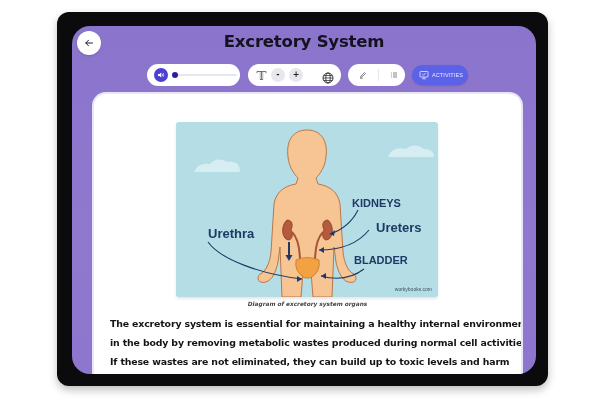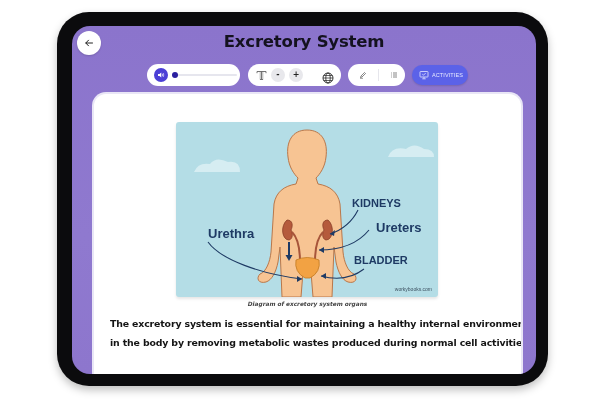--- a/index.html
+++ b/index.html
@@ -1,17 +1,17 @@
 <!DOCTYPE html>
 <html><head>
 <meta charset="utf-8">
 <style>
   html, body { margin:0; padding:0; }
   body { width:600px; height:400px; background:#ffffff; position:relative; overflow:hidden; font-family:"DejaVu Sans", sans-serif; }
-  .tablet { position:absolute; left:57px; top:12px; width:491px; height:374px; background:#0b0b0d; border-radius:32px; box-shadow:0 4px 8px rgba(0,0,0,0.25); }
+  .tablet { position:absolute; left:57px; top:12px; width:491px; height:374px; background:#0b0b0d; border-radius:12px; box-shadow:0 4px 8px rgba(0,0,0,0.25); }
   .screen { position:absolute; left:15px; top:14px; width:464px; height:348px; border-radius:18px; background:linear-gradient(180deg,#8b74cc 0%, #8f79cf 60%, #8d76cd 100%); overflow:hidden; }
   .back-btn { position:absolute; left:5px; top:5px; width:24px; height:24px; border-radius:50%; background:#fff; display:flex; align-items:center; justify-content:center; cursor:pointer; box-shadow:0 1px 2px rgba(0,0,0,0.15); }
   .title { position:absolute; left:0; right:0; top:6px; text-align:center; font-family:"DejaVu Sans", sans-serif; font-weight:bold; font-size:16.5px; color:#14121f; letter-spacing:-0.2px; }
   .toolbar { position:absolute; top:38px; left:0; right:0; height:22px; }
   .pill { position:absolute; top:0; height:22px; background:#fff; border-radius:11px; display:flex; align-items:center; }
   .audio { left:75px; width:93px; }
   .audio .play { width:14px; height:14px; border-radius:50%; background:#4b3fd6; margin-left:7px; display:flex; align-items:center; justify-content:center; }
   .audio .track { position:relative; width:64px; height:2px; background:#e6e6ee; margin-left:5px; border-radius:1px; }
   .audio .knob { position:absolute; left:-1px; top:-2.5px; width:6px; height:6px; border-radius:50%; background:#2a1fa0; }
   .text-tools { left:176px; width:93px; }
@@ -139,17 +139,18 @@
           <text x="200" y="110" font-family="Liberation Sans, sans-serif" font-weight="bold" font-size="13" fill="#1e3a64">Ureters</text>
           <text x="32" y="116" font-family="Liberation Sans, sans-serif" font-weight="bold" font-size="13" fill="#1e3a64">Urethra</text>
           <text x="178" y="142" font-family="Liberation Sans, sans-serif" font-weight="bold" font-size="11" fill="#1e3a64">BLADDER</text>
         </svg>
         <div class="watermark">workybooks.com</div>
       </div>
       <div class="caption">Diagram of excretory system organs</div>
       <div class="para">
         <div>The excretory system is essential for maintaining a healthy internal environment</div>
         <div>in the body by removing metabolic wastes produced during normal cell activities.</div>
+        <div>If these wastes are not eliminated, they can build up to toxic levels and harm</div>
       </div>
     </div>
 
   </div>
 </div>
 
 </body></html>

